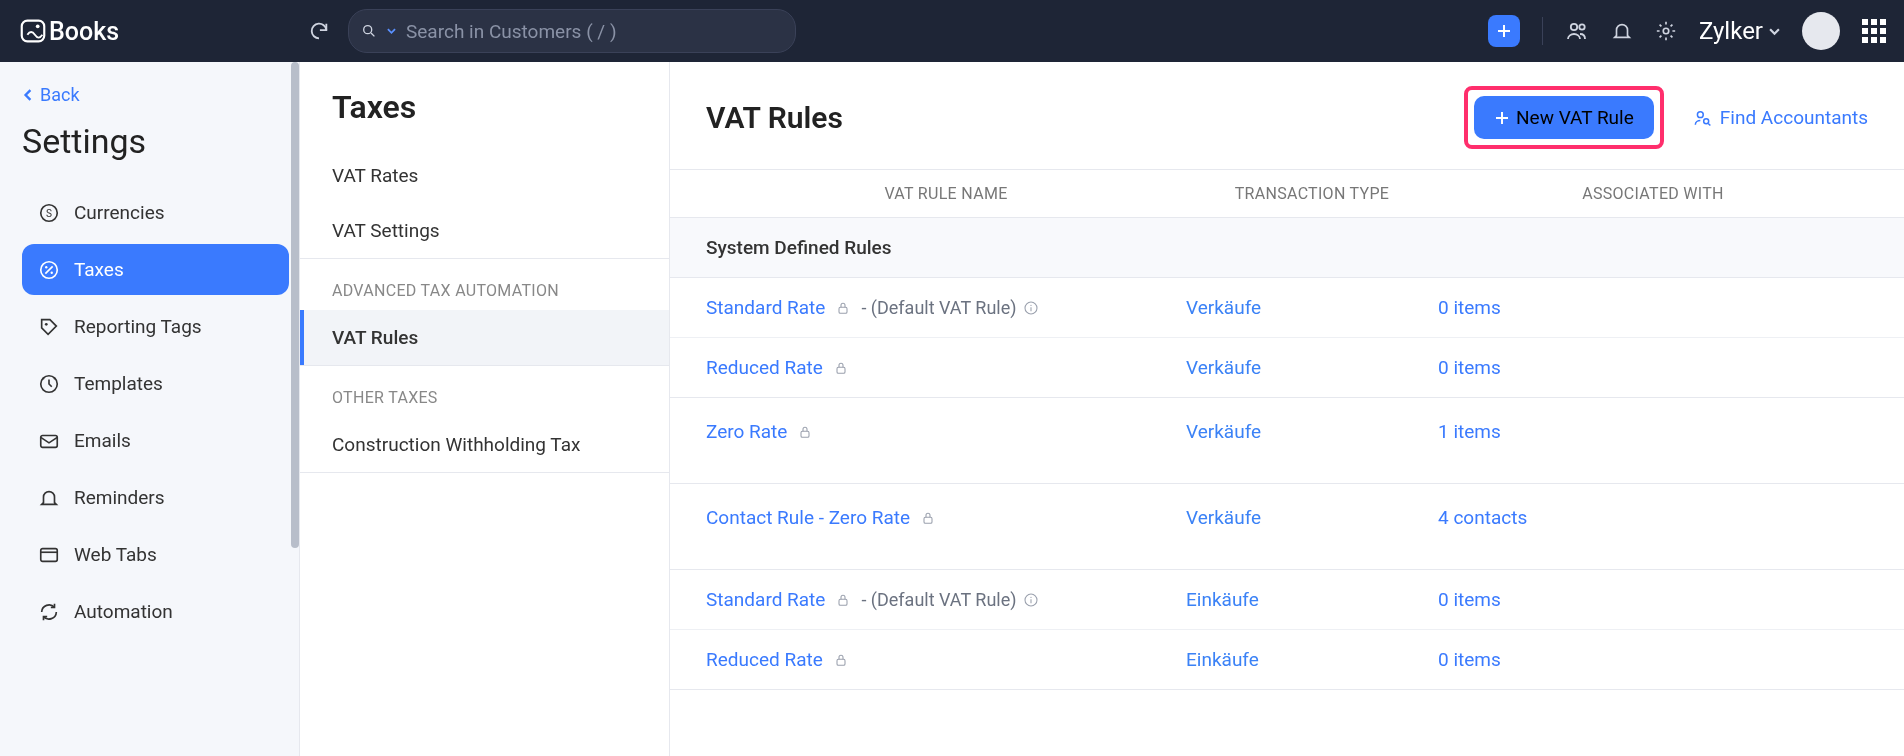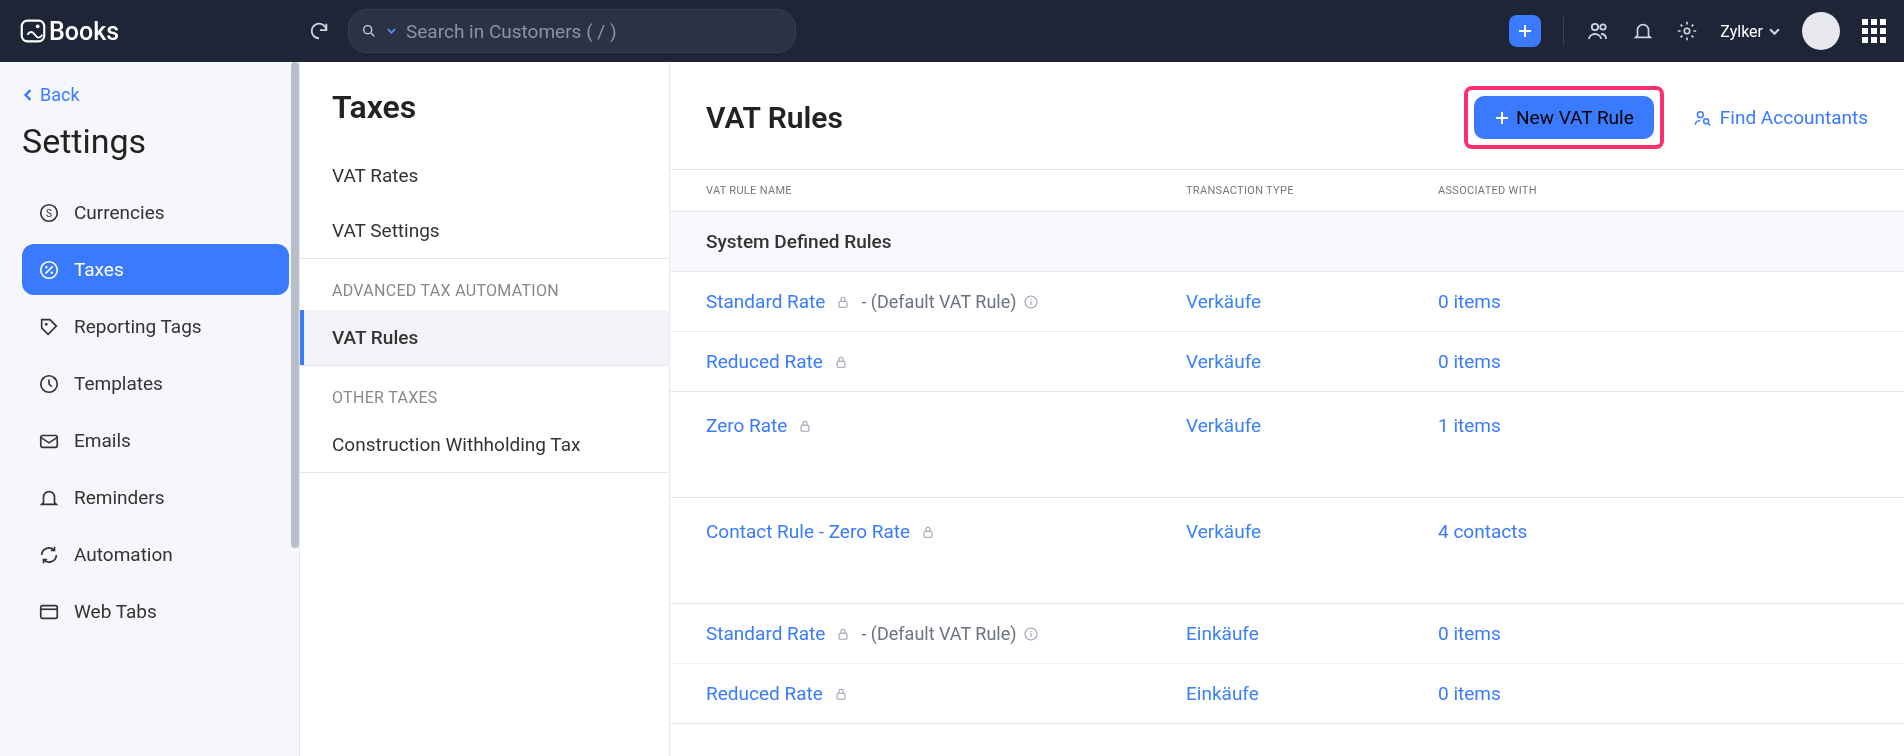--- a/index.html
+++ b/index.html
@@ -32,21 +32,21 @@
   }
   .search-wrap input::placeholder { color: #8a92a6; }
   .topbar-right { margin-left: auto; display: flex; align-items: center; gap: 22px; }
   .plus-btn {
     width: 32px; height: 32px; border-radius: 8px;
     background: #3a7afe; display: flex; align-items: center; justify-content: center;
     cursor: pointer;
   }
   .vdiv { width: 1px; height: 28px; background: #3a4158; }
   .icon-btn { cursor: pointer; display: flex; align-items: center; }
-  .org-select { display: flex; align-items: center; gap: 6px; font-size: 16px; cursor: pointer; justify-content: center; }
+  .org-select { display: flex; align-items: center; gap: 6px; font-size: 24px; cursor: pointer; justify-content: center; }
   .avatar { width: 38px; height: 38px; border-radius: 50%; background: #e6e8ee; }
   .apps-grid { display: grid; grid-template-columns: repeat(3, 6px); grid-template-rows: repeat(3, 6px); gap: 3px; cursor: pointer; }
   .apps-grid span { background: #fff; }
 
   
   .main { display: flex; height: calc(756px - 62px); }
 
   
   .sidebar {
     width: 300px; background: #f5f7fb; padding: 22px 10px 0 22px;
@@ -91,22 +91,23 @@
     display: flex; align-items: center; gap: 6px;
     background: #3a7afe; color: #000000; font-size: 19px;
     padding: 10px 20px; border-radius: 10px; cursor: pointer;
     border: none;
   }
   .new-rule-highlight { padding: 6px; border: 4px solid #ff2e6c; border-radius: 8px; }
   .find-acc { color: #3a7afe; font-size: 19px; display: flex; align-items: center; gap: 8px; cursor: pointer; }
 
   
   .table-head {
-    display: flex; padding: 14px 36px; font-size: 11px; color: #777; letter-spacing: .3px;
+    display: flex; padding: 14px 36px; font-size: 16px; color: #777; letter-spacing: .3px;
     border-bottom: 1px solid #e6e8ee;
+    text-align: center;
   }
   .col-name { flex: 0 0 480px; }
   .col-type { flex: 0 0 252px; }
   .col-assoc { flex: 1; }
 
   .section-row {
     padding: 18px 36px; background: #f8f9fc; font-size: 19px; font-weight: 500; color: #333;
     border-bottom: 1px solid #e6e8ee;
   }
 
@@ -116,21 +117,21 @@
   }
   .rule-name-cell { flex: 0 0 480px; display: flex; align-items: center; gap: 10px; }
   .rule-link { color: #3a7afe; cursor: pointer; }
   .lock-icon { color: #9aa0ad; }
   .default-tag { color: #6b7280; font-size: 18px; display: flex; align-items: center; gap: 6px; }
   .info-icon { color: #9aa0ad; }
   .type-cell { flex: 0 0 252px; color: #3b82f6; }
   .assoc-cell { flex: 1; }
   .assoc-link { color: #3a7afe; cursor: pointer; }
   .row.groupend { border-bottom: 1px solid #e6e8ee; }
-  .row.tall { padding-top: 22px; padding-bottom: 60px; }
+  .row.tall { padding-top: 22px; padding-bottom: 40px; }
 
   svg { display: block; }
 </style>
 </head>
 <body>
 
 <div class="topbar">
   <div class="brand">
     <svg class="brand-logo" viewBox="0 0 32 32" fill="none">
       <rect x="4" y="5" width="24" height="22" rx="6" stroke="#fff" stroke-width="2.3"></rect>
@@ -256,31 +257,31 @@
           <span>Emails</span>
         </div>
         <div class="sideitem">
           <svg class="sicon" viewBox="0 0 24 24">
             <path d="M6 17V11a6 6 0 1 1 12 0v6l2 2H4l2-2z" stroke="currentColor" stroke-width="1.8" fill="none"></path>
           </svg>
           <span>Reminders</span>
         </div>
         <div class="sideitem">
           <svg class="sicon" viewBox="0 0 24 24">
+            <rect x="3" y="5" width="18" height="14" rx="2" stroke="currentColor" stroke-width="1.8" fill="none"></rect>
+            <line x1="3" y1="9" x2="21" y2="9" stroke="currentColor" stroke-width="1.8"></line>
+          </svg>
+          <span>Web Tabs</span>
+        </div>
+        <div class="sideitem">
+          <svg class="sicon" viewBox="0 0 24 24">
             <path d="M4 12a8 8 0 0 1 14-5M20 12a8 8 0 0 1-14 5" stroke="currentColor" stroke-width="1.8" fill="none"></path>
             <path d="M18 3v4h-4M6 21v-4h4" stroke="currentColor" stroke-width="1.8" fill="none"></path>
           </svg>
           <span>Automation</span>
-        </div>
-        <div class="sideitem">
-          <svg class="sicon" viewBox="0 0 24 24">
-            <rect x="3" y="5" width="18" height="14" rx="2" stroke="currentColor" stroke-width="1.8" fill="none"></rect>
-            <line x1="3" y1="9" x2="21" y2="9" stroke="currentColor" stroke-width="1.8"></line>
-          </svg>
-          <span>Web Tabs</span>
         </div>
       </div>
     <div class="sidebar-scroll"></div>
   </div>
 
   <div class="subsidebar">
     <div class="sub-title">Taxes</div>
     <div id="subsidebar-body">
         <div class="subitem">VAT Rates</div>
         <div class="subitem">VAT Settings</div>

